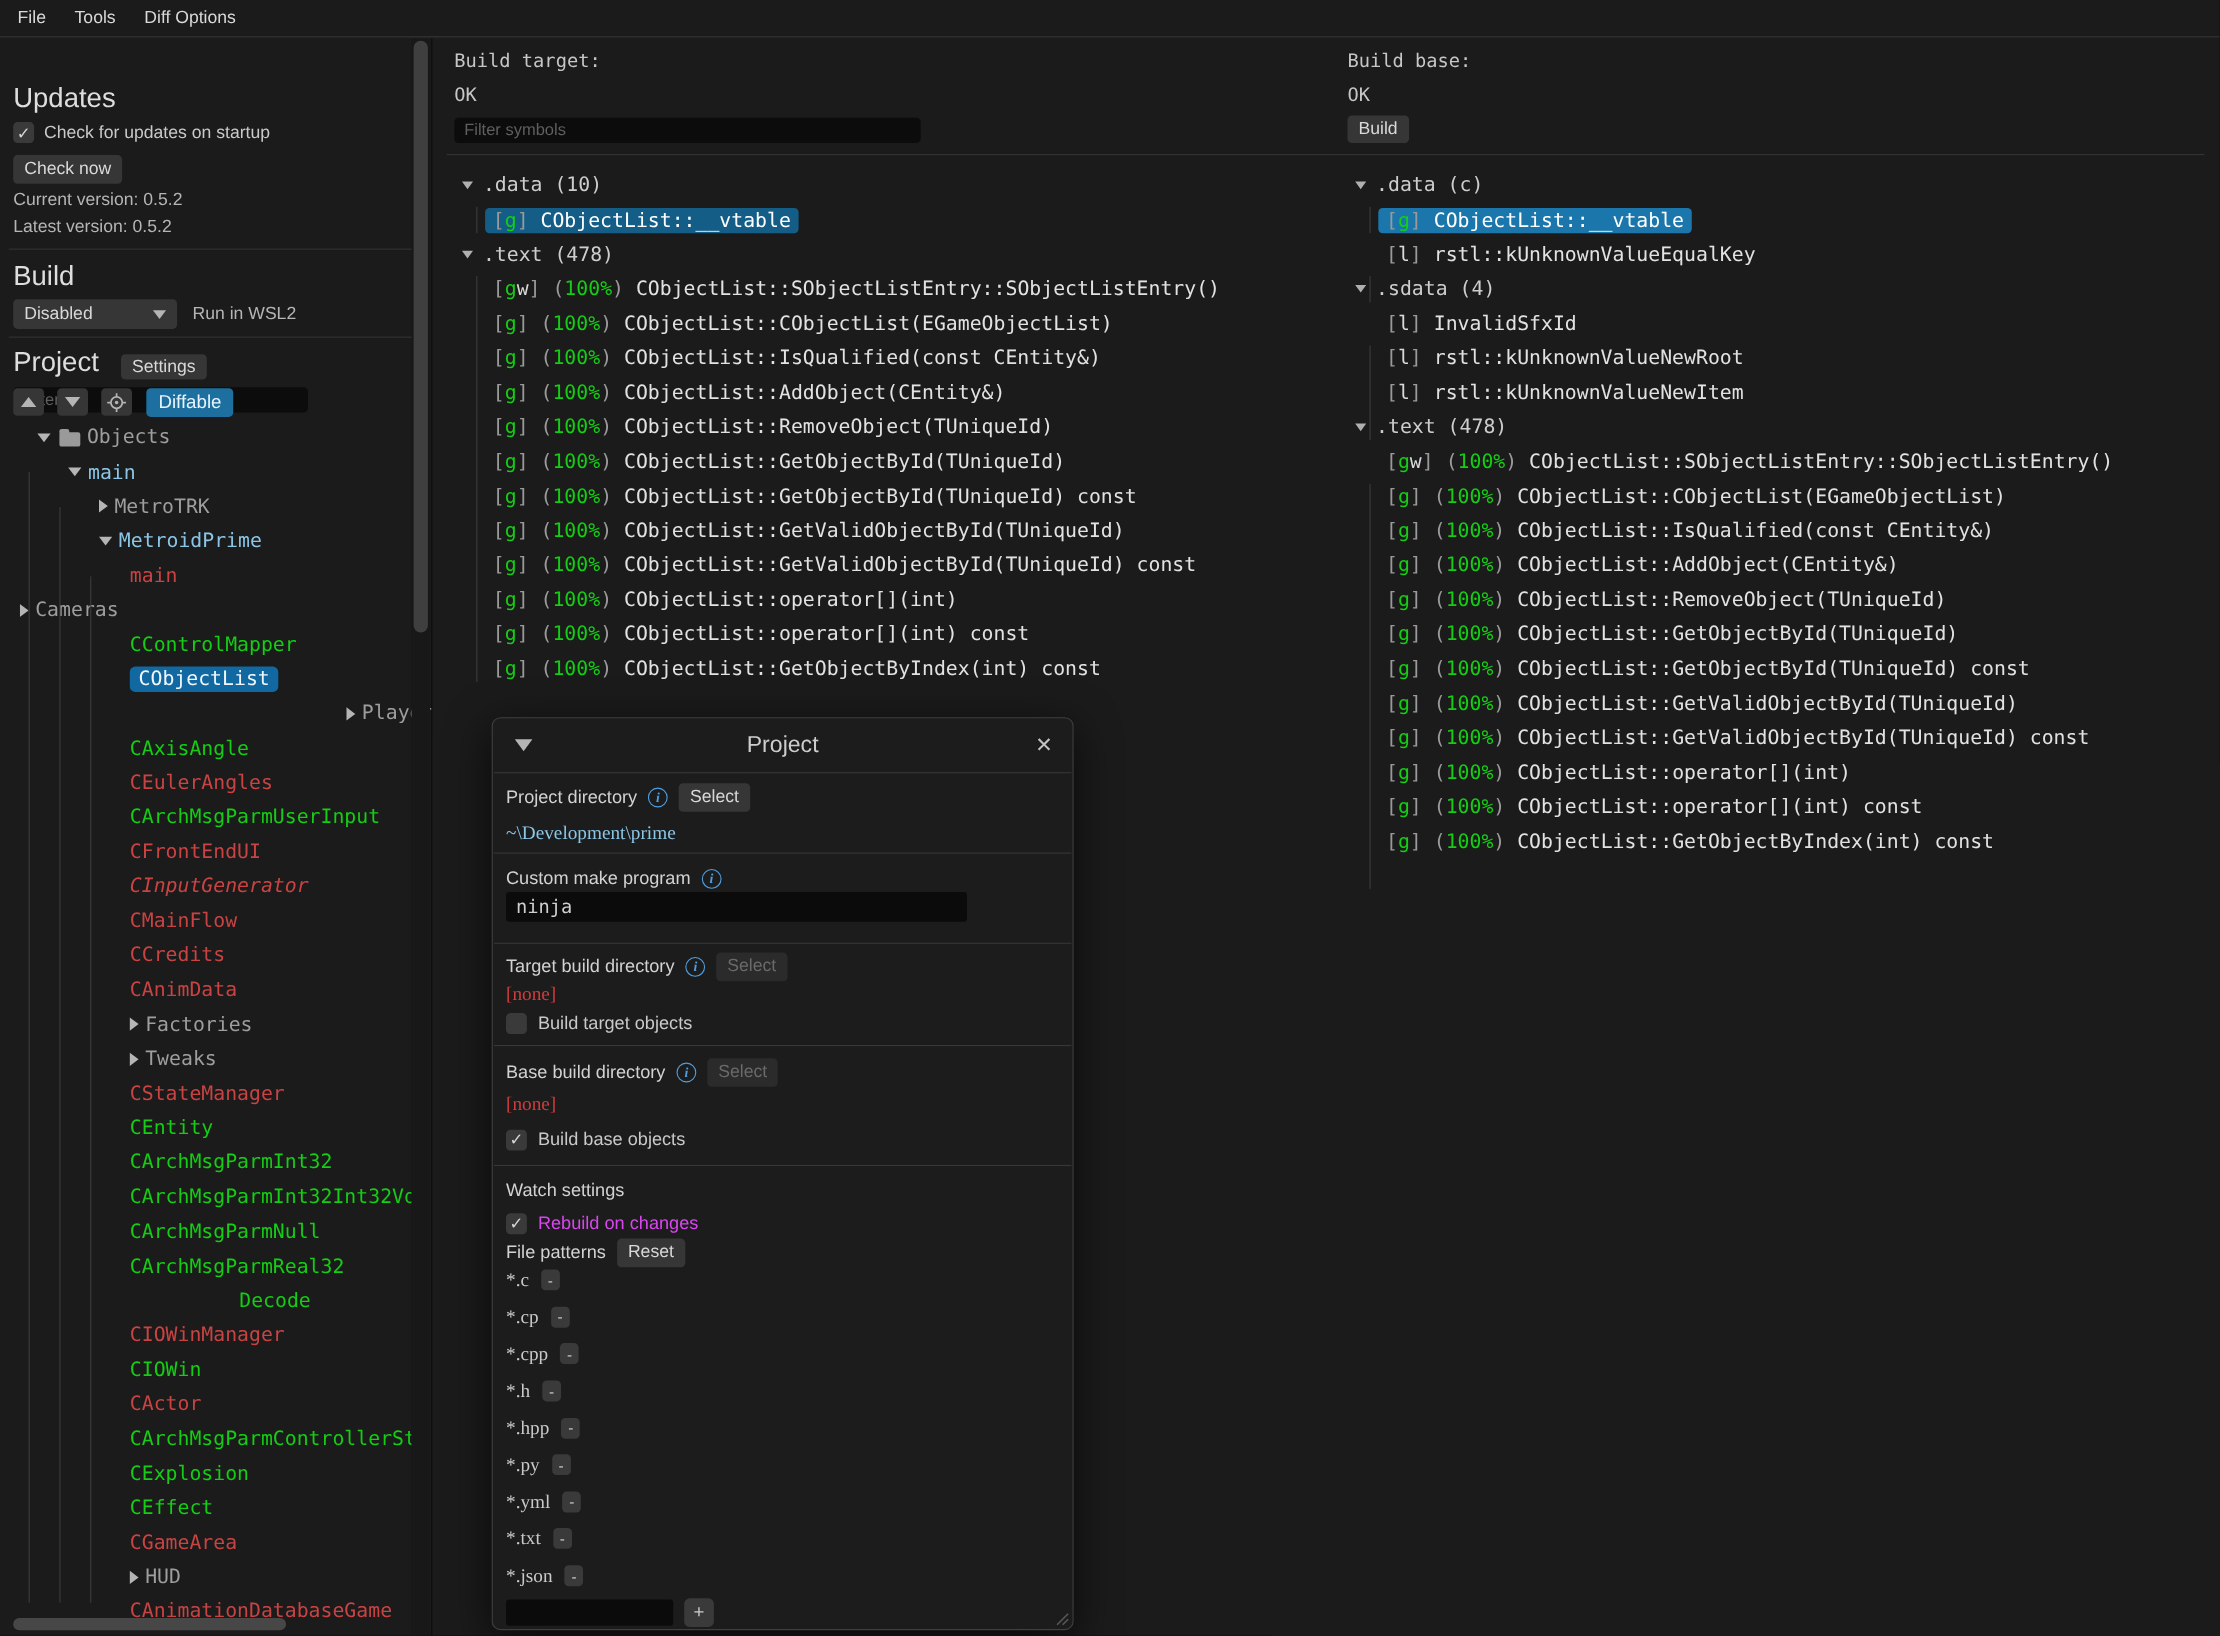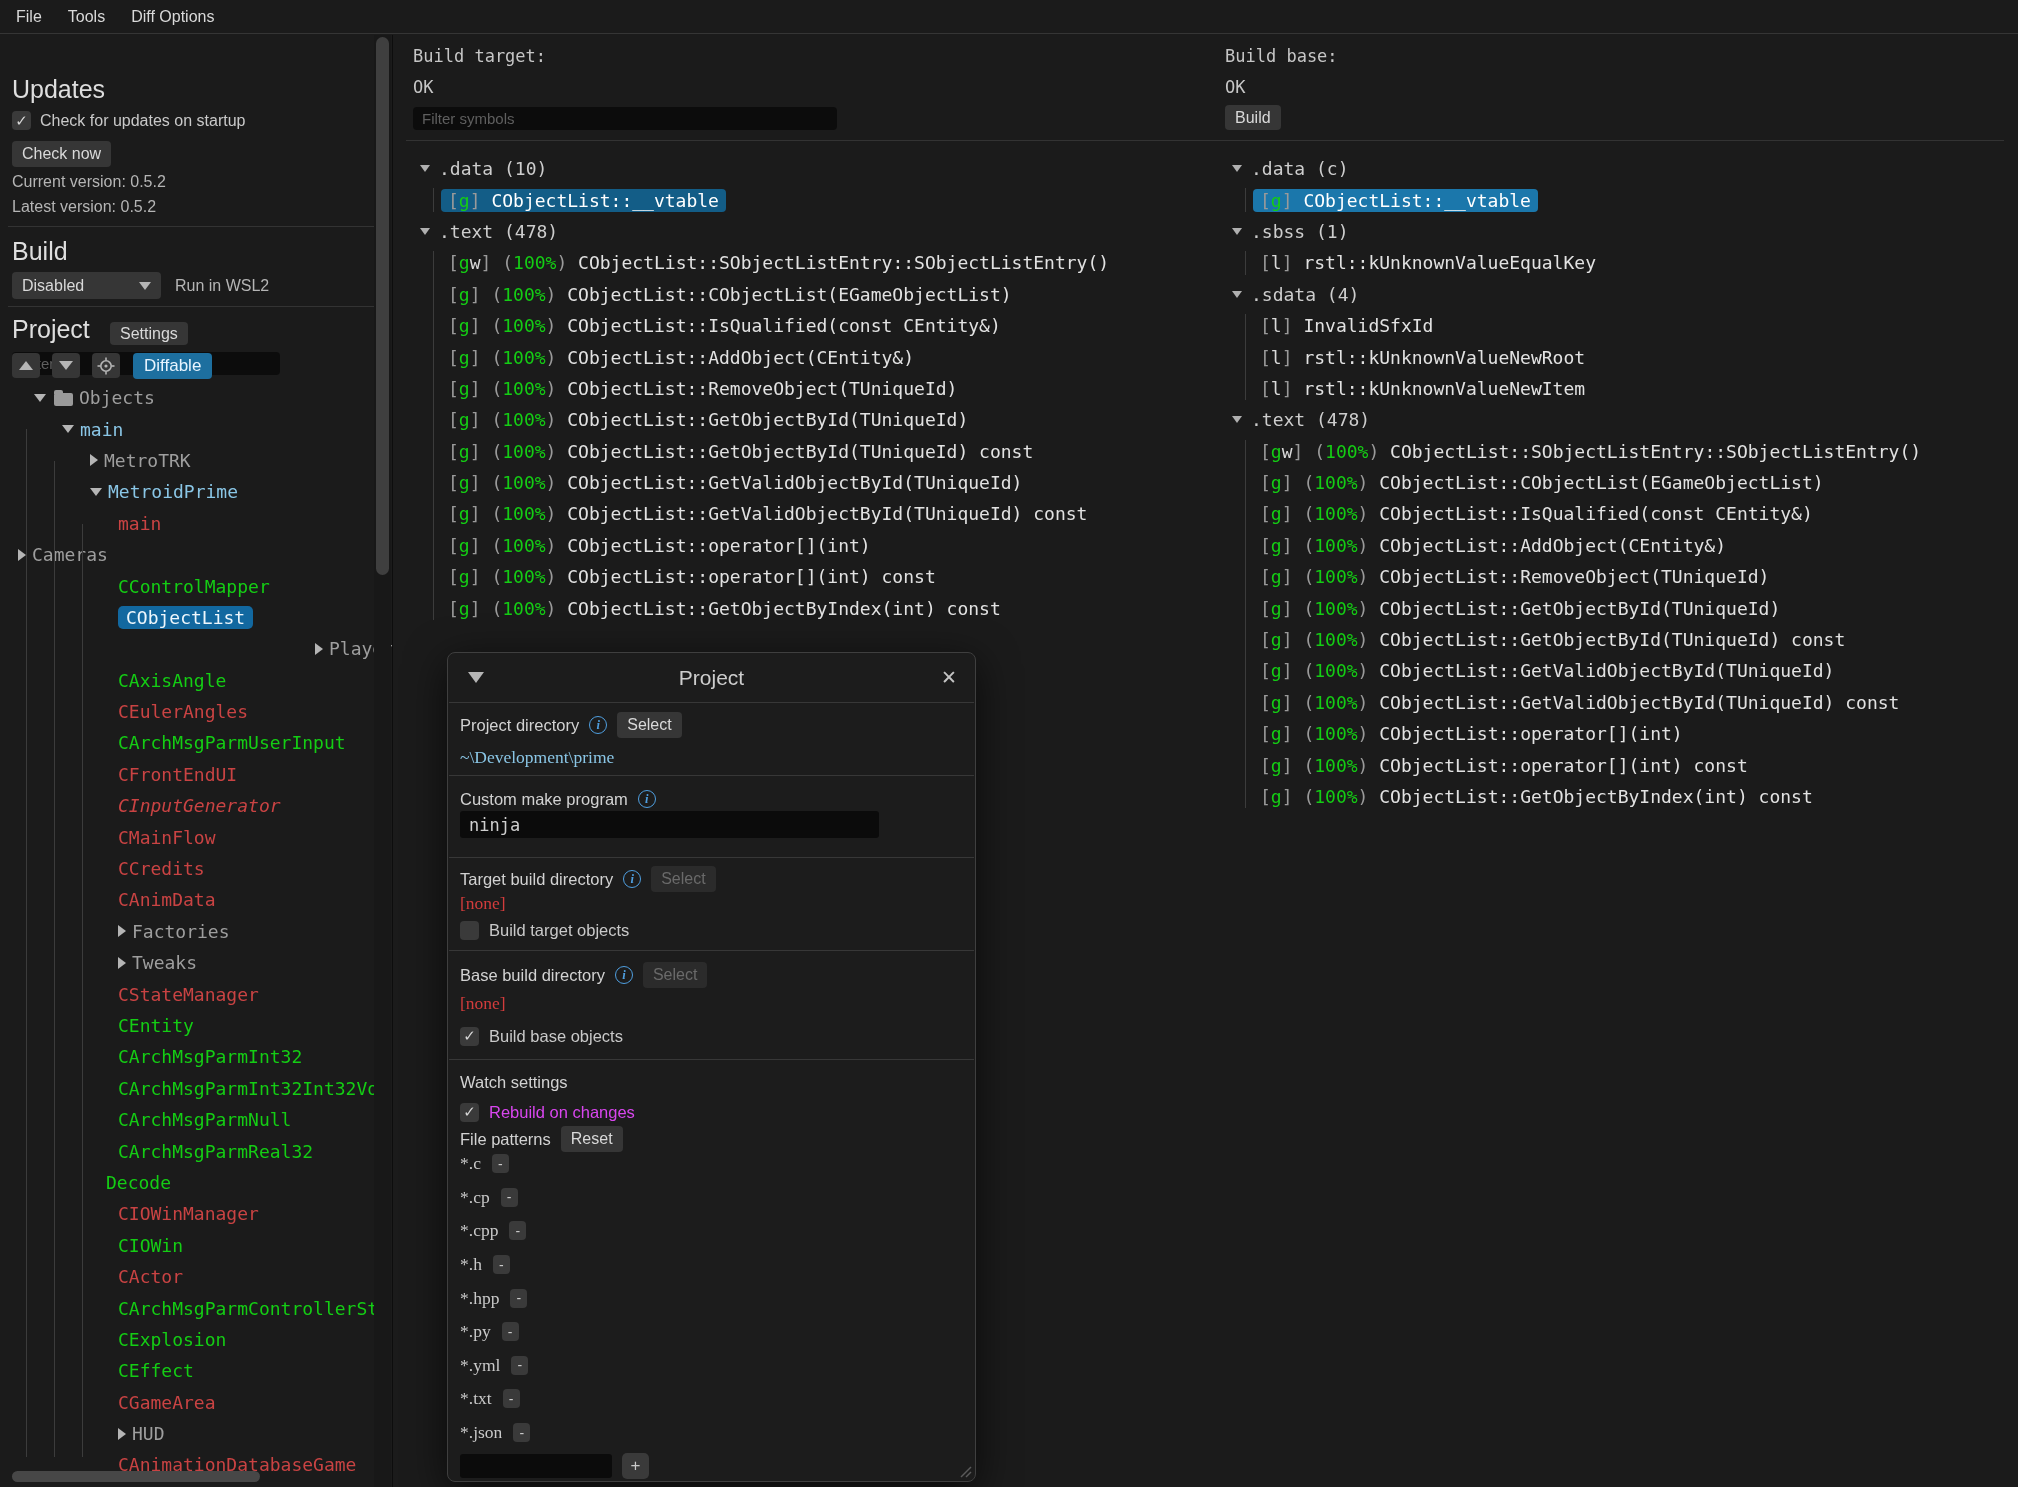--- a/index.html
+++ b/index.html
@@ -248,21 +248,21 @@
         </div>
         <div class="tree-row" style="padding-left: 100px;">
           <span class="label c-green" style="margin-left: 0px;">CArchMsgParmInt32Int32Voi</span>
         </div>
         <div class="tree-row" style="padding-left: 100px;">
           <span class="label c-green" style="margin-left: 0px;">CArchMsgParmNull</span>
         </div>
         <div class="tree-row" style="padding-left: 100px;">
           <span class="label c-green" style="margin-left: 0px;">CArchMsgParmReal32</span>
         </div>
-        <div class="tree-row" style="padding-left: 88px;">
+        <div class="tree-row" style="padding-left: 88px; justify-content: center;">
           <span class="label c-green" style="margin-left: 0px;">Decode</span>
         </div>
         <div class="tree-row" style="padding-left: 100px;">
           <span class="label c-red" style="margin-left: 0px;">CIOWinManager</span>
         </div>
         <div class="tree-row" style="padding-left: 100px;">
           <span class="label c-green" style="margin-left: 0px;">CIOWin</span>
         </div>
         <div class="tree-row" style="padding-left: 100px;">
           <span class="label c-red" style="margin-left: 0px;">CActor</span>
@@ -360,24 +360,20 @@
     <div class="btn" style="position:absolute;left:13px;top:70px;height:25px">Build</div>
     <div class="panel-sep"></div>
     <div class="symlist" id="base-list">
         <div class="sym-row section">
           <span class="sec-tri"></span>
           <span class="label">.data (c)</span>
         </div>
         <div class="sym-row sym">
           <span class="sym-line sel-base"><span class="fb">[</span><span class="fg">g</span><span class="fb">]</span> <span class="name">CObjectList::__vtable</span></span>
         </div>
-        <div class="sym-row section">
-          <span class="sec-tri"></span>
-          <span class="label">.sbss (1)</span>
-        </div>
         <div class="sym-row sym">
           <span class="sym-line"><span class="fb">[</span><span class="fw">l</span><span class="fb">]</span> <span class="name">rstl::kUnknownValueEqualKey</span></span>
         </div>
         <div class="sym-row section">
           <span class="sec-tri"></span>
           <span class="label">.sdata (4)</span>
         </div>
         <div class="sym-row sym">
           <span class="sym-line"><span class="fb">[</span><span class="fw">l</span><span class="fb">]</span> <span class="name">InvalidSfxId</span></span>
         </div>

